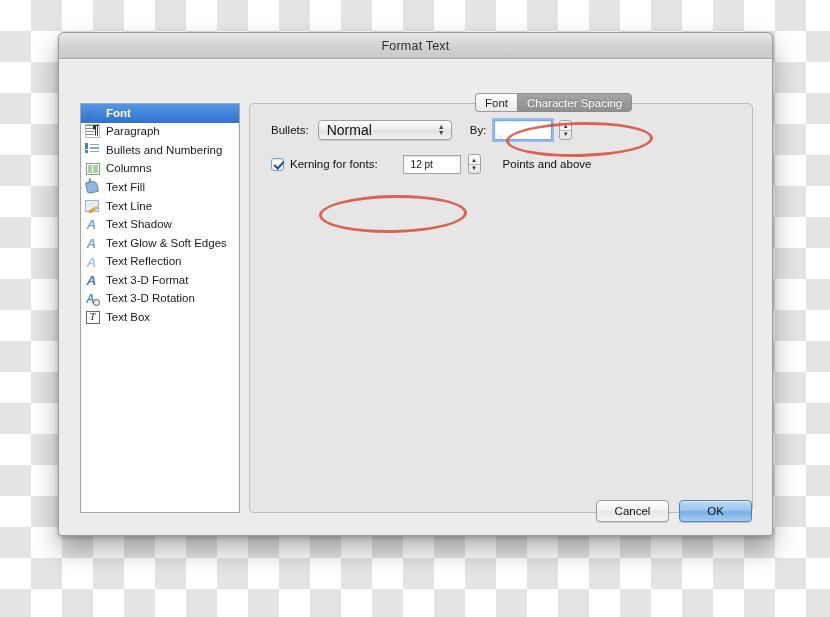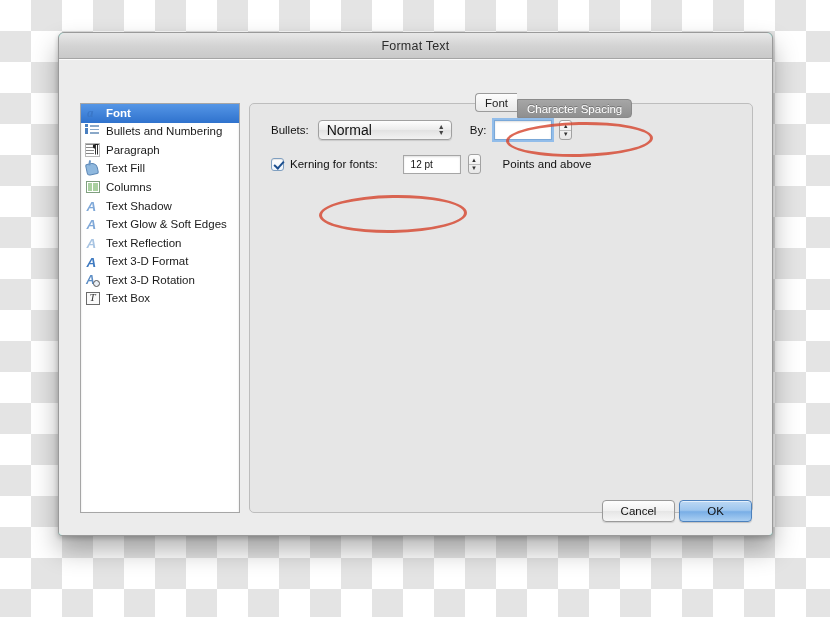--- a/index.html
+++ b/index.html
@@ -234,21 +234,20 @@
   .tab:first-child {
     border-radius: 4px 0 0 4px;
     border-right: none;
   }
   .tab:last-child  { border-radius: 0 4px 4px 0; }
   .tab.active {
     background: linear-gradient(to bottom, #a6a6a6 0%, #8f8f8f 100%);
     color: #ffffff;
     text-shadow: 0 -1px 0 rgba(0,0,0,0.30);
     border-color: #8a8a8a;
-    margin-top: 6px;
   }
 
   
   #panel {
     position: absolute;
     left: 190px;
     top: 43px;
     width: 504px;
     height: 410px;
     border: 1px solid #bdbdbd;
@@ -344,21 +343,21 @@
   }
 
   #points-label { margin-left: 22px; }
 
   
   #buttons {
     position: absolute;
     right: 20px;
     bottom: 16px;
     display: flex;
-    gap: 4px;
+    gap: 10px;
   }
   .btn {
     height: 22px;
     min-width: 73px;
     padding: 0 14px;
     border-radius: 4px;
     border: 1px solid #9a9a9a;
     font-size: 11.5px;
     color: #101010;
     display: flex; align-items: center; justify-content: center;
@@ -410,53 +409,59 @@
 
       <div class="side-item selected">
         <span class="side-icon">
             <i class="ic-a">a</i>
           </span>
         <span class="side-label">Font</span>
       </div>
 
       <div class="side-item">
         <span class="side-icon">
+            <i class="ic-para"></i>
+          </span>
+        <span class="side-label">Paragraph</span>
+      </div>
+
+      <div class="side-item">
+        <span class="side-icon">
             <i class="ic-bullets">
               <i></i>
               <i></i>
               <i></i>
             </i>
           </span>
         <span class="side-label">Bullets and Numbering</span>
       </div>
 
       <div class="side-item">
         <span class="side-icon">
-            <i class="ic-para"></i>
-          </span>
-        <span class="side-label">Paragraph</span>
-      </div>
-
-      <div class="side-item">
-        <span class="side-icon">
-            <i class="ic-fill"></i>
-          </span>
-        <span class="side-label">Text Fill</span>
-      </div>
-
-      <div class="side-item">
-        <span class="side-icon">
             <i class="ic-cols">
               <span></span>
               <span></span>
             </i>
           </span>
         <span class="side-label">Columns</span>
       </div>
 
+      <div class="side-item">
+        <span class="side-icon">
+            <i class="ic-fill"></i>
+          </span>
+        <span class="side-label">Text Fill</span>
+      </div>
+
+      <div class="side-item">
+        <span class="side-icon">
+            <i class="ic-line"></i>
+          </span>
+        <span class="side-label">Text Line</span>
+      </div>
 
       <div class="side-item">
         <span class="side-icon">
             <i class="ic-A">A</i>
           </span>
         <span class="side-label">Text Shadow</span>
       </div>
 
       <div class="side-item">
         <span class="side-icon">

